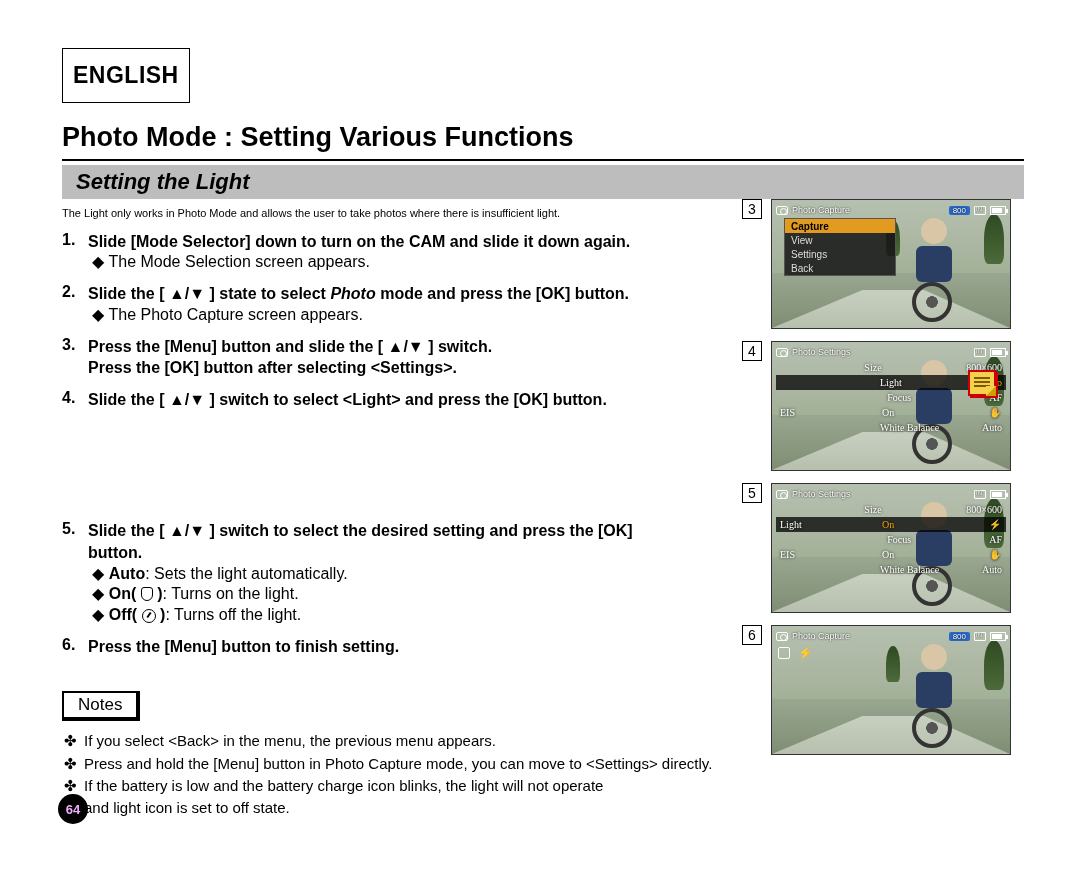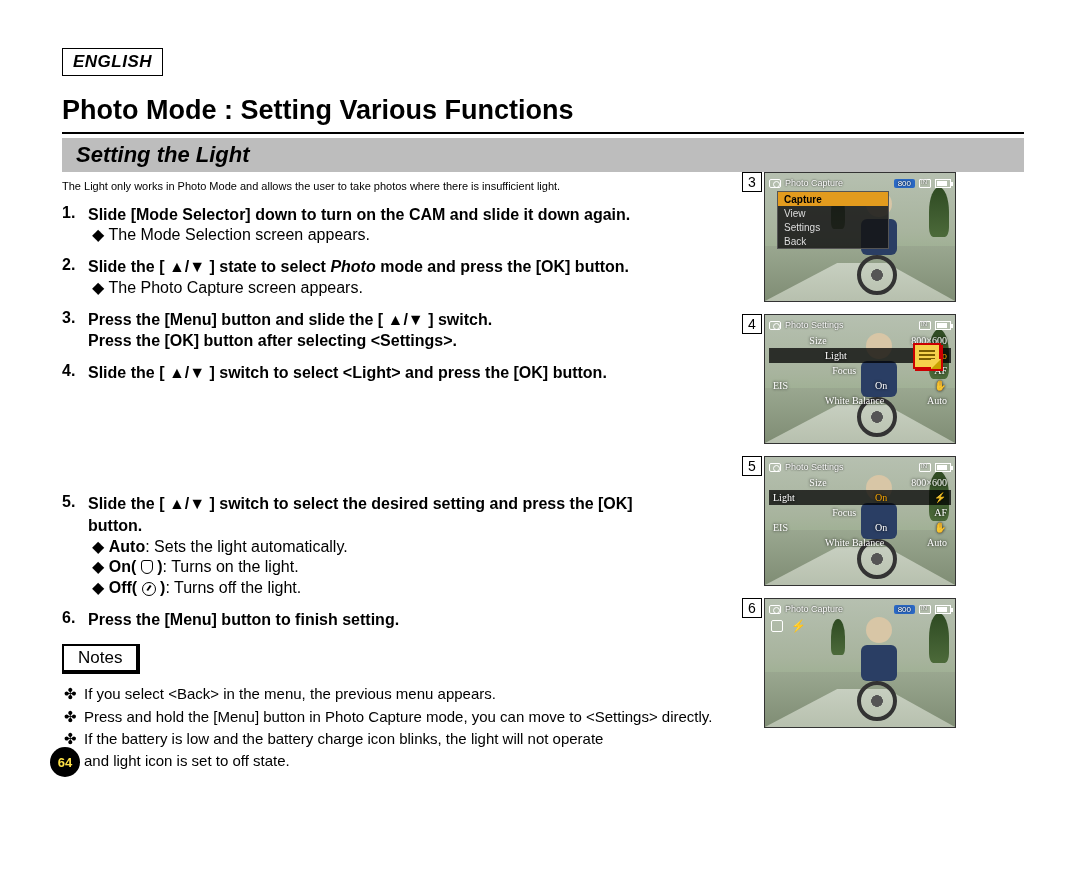--- a/index.html
+++ b/index.html
@@ -1,41 +1,41 @@
 <!DOCTYPE html>
 <html><head>
 <meta charset="utf-8">
 <style>
   * { box-sizing: border-box; margin: 0; padding: 0; }
   html, body { width: 1080px; height: 880px; background: #fff; font-family: Arial, Helvetica, sans-serif; color: #000; }
   .page { padding: 48px 56px 28px 62px; position: relative; }
-  .lang-box { display: inline-block; border: 1.5px solid #000; padding: 3px 10px; font-weight: 700; font-size: 17px; letter-spacing: 0.5px; font-style: italic; }
+  .lang-box { display: inline-block; border: 1.5px solid #000; padding: 13px 10px; font-weight: 700; font-size: 23px; letter-spacing: 0.5px; }
   .title { font-size: 27px; font-weight: 700; margin-top: 19px; }
   .hr { border: none; border-top: 2.2px solid #000; margin-top: 6px; }
   .section-bar { background: #bdbdbd; padding: 4px 14px; font-size: 22px; font-weight: 700; font-style: italic; margin-top: 4px; }
   .intro { font-size: 11px; margin: 8px 0 10px 0; line-height: 1.25; }
   .content-row { display: flex; align-items: flex-start; }
   .left { flex: 1; font-size: 16px; }
   ol.steps { list-style: none; padding-left: 26px; }
   ol.steps > li { position: relative; margin-bottom: 10px; }
   ol.steps > li .num { position: absolute; left: -26px; font-weight: 700; }
   .step-head { font-weight: 700; line-height: 1.35; }
   .step-head .ital { font-style: italic; font-weight: 700; }
   .sub { margin-left: 4px; font-size: 16px; line-height: 1.3; }
-  .notes-box { display: inline-block; border: 2px solid #000; border-right-width: 4px; border-bottom-width: 4px; padding: 2px 14px; font-size: 17px; margin-top: 4px; }
+  .notes-box { display: inline-block; border: 2px solid #000; border-right-width: 4px; border-bottom-width: 4px; padding: 2px 14px; font-size: 17px; margin-top: 24px; }
   ul.notes { list-style: none; margin-top: 10px; font-size: 15px; line-height: 1.35; }
   ul.notes li { position: relative; padding-left: 22px; margin-bottom: 2px; }
   ul.notes li::before { content: "✤"; position: absolute; left: 2px; }
-  .page-badge { width: 30px; height: 30px; background: #000; color: #fde047; border-radius: 50%; display: flex; align-items: center; justify-content: center; font-size: 13px; font-weight: 700; position: absolute; left: 50px; bottom: 24px; }
+  .page-badge { width: 30px; height: 30px; background: #000; color: #f0abfc; border-radius: 50%; display: flex; align-items: center; justify-content: center; font-size: 13px; font-weight: 700; position: absolute; left: 58px; bottom: 24px; }
 
   
   .right { width: 260px; margin-left: 6px; }
   .shot-wrap { position: relative; margin-bottom: 12px; }
   .shot-num { position: absolute; left: -22px; top: 0; width: 20px; height: 20px; border: 1.3px solid #000; background: #fff; display: flex; align-items: center; justify-content: center; font-size: 14px; }
-  .shot { width: 192px; height: 130px; border: 1px solid #333; background: linear-gradient(#b6c0b0,#a8b49e 45%,#9fb094 60%,#93a587); position: relative; overflow: hidden; font-size: 10px; color: #fff; }
+  .shot { width: 240px; height: 130px; border: 1px solid #333; background: linear-gradient(#b6c0b0,#a8b49e 45%,#9fb094 60%,#93a587); position: relative; overflow: hidden; font-size: 10px; color: #fff; margin-left: 7px; }
   .shot .bg-ground { position:absolute; bottom:0; left:0; right:0; height:55px; background:linear-gradient(#9aa790,#7f8d74);}
   .shot .path { position:absolute; bottom:0; left:0; right:0; height:38px; background:linear-gradient(#c7cfc0,#b7c0ae); clip-path: polygon(0 100%, 38% 0, 64% 0, 100% 100%, 0 100%);}
   .shot .kid { position:absolute; right:46px; top:18px; width:60px; height:100px; }
   .shot .kid .head{width:26px;height:26px;border-radius:50%;background:#d8c6a6;margin:0 auto;}
   .shot .kid .body{width:36px;height:36px;background:#2a3e64;margin:2px auto 0;border-radius:6px;}
   .shot .kid .wheel{width:40px;height:40px;border:4px solid #333;border-radius:50%;position:absolute;bottom:-4px;left:8px;background:radial-gradient(#555 25%,transparent 26%);}
   .shot .tree{position:absolute;width:20px;height:50px;background:linear-gradient(#2e4a22,#4c6a3a);border-radius:50% 50% 20% 20%;}
 
   .topbar { position:absolute; top:3px; left:4px; right:4px; height:14px; display:flex; align-items:center; gap:4px; font-size:9px; text-shadow:0 0 2px #000;}
   .topbar .cam-ico{width:12px;height:9px;border:1px solid #fff;border-radius:2px;position:relative;}

